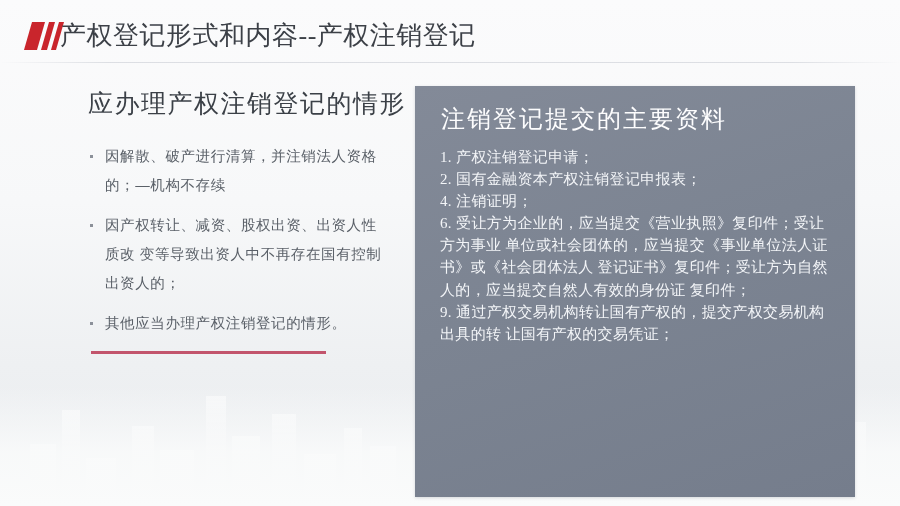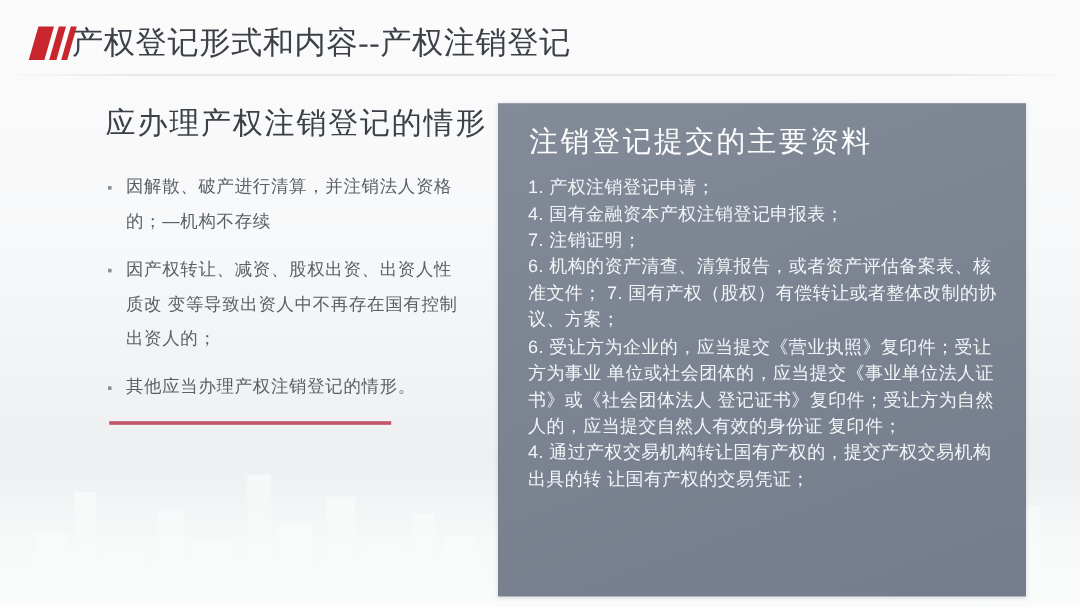--- a/index.html
+++ b/index.html
@@ -58,20 +58,21 @@
   .lbullet .dot { position:absolute; left:2px; top:13px; width:3px; height:3px;
                   background:#8b9099; }
   #left-rule { position:absolute; left:91px; top:351px; width:235px; height:3px;
                background:#c2546c; }
 
   
   #right-panel {
     position:absolute; left:415px; top:86px; width:440px; height:411px;
     background:linear-gradient(160deg,#838a98 0%,#7c8492 45%,#757d8c 100%);
     box-shadow:0 1px 3px rgba(90,98,112,.22);
+    font-family:Liberation Serif, serif;
   }
   #right-heading {
     position:absolute; left:26px; top:16px;
     font-size:24px; line-height:34px; color:#fdfdfe;
     letter-spacing:2px; white-space:nowrap; font-weight:400;
   }
   #right-list { position:absolute; left:25px; top:60px; width:398px; }
   .ritem { font-size:15px; line-height:22.1px; color:#f3f5f8;
            letter-spacing:.35px; }
 </style>
@@ -131,21 +132,20 @@
     <div id="page-title">产权登记形式和内容--产权注销登记</div>
     <div class="header-rule"></div>
   </div>
   <div id="left-rule"></div>
 
   <div id="right-panel">
     <div id="right-heading">注销登记提交的主要资料</div>
 
     <div id="right-list">
       <div class="ritem">1. 产权注销登记申请；</div>
-      <div class="ritem">4. 国有金融资本产权注销登记申报表；</div>
-      <div class="ritem">7. 注销证明；</div>
-      <div class="ritem">6. 机构的资产清查、清算报告，或者资产评估备案表、核准文件； 7. 国有产权（股权）有偿转让或者整体改制的协议、方案；</div>
+      <div class="ritem">2. 国有金融资本产权注销登记申报表；</div>
+      <div class="ritem">4. 注销证明；</div>
       <div class="ritem">6. 受让方为企业的，应当提交《营业执照》复印件；受让方为事业 单位或社会团体的，应当提交《事业单位法人证书》或《社会团体法人 登记证书》复印件；受让方为自然人的，应当提交自然人有效的身份证 复印件；</div>
-      <div class="ritem">4. 通过产权交易机构转让国有产权的，提交产权交易机构出具的转 让国有产权的交易凭证；</div>
+      <div class="ritem">9. 通过产权交易机构转让国有产权的，提交产权交易机构出具的转 让国有产权的交易凭证；</div>
     </div>
   </div>
 
 </div>
 
 </body></html>

